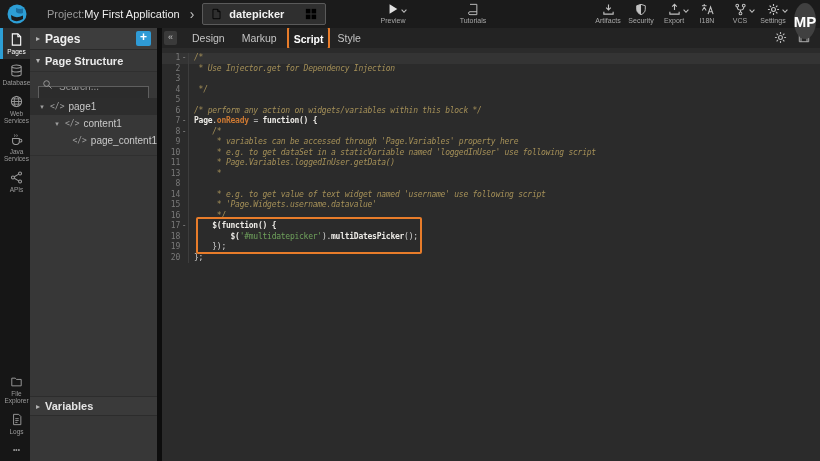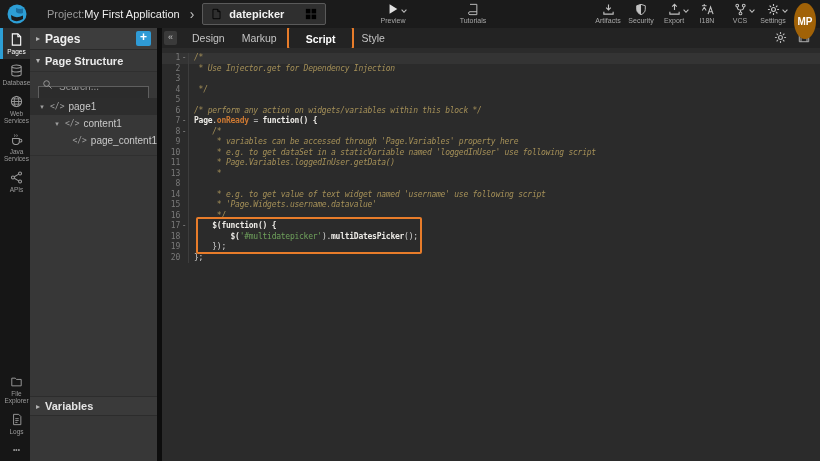--- a/index.html
+++ b/index.html
@@ -21,21 +21,21 @@
   .page-tab .tab-label { color:#f2f2f2; font-size:11px; font-weight:bold; flex:1; }
   .tb-item { display:flex; flex-direction:column; align-items:center;
     justify-content:center; color:#c2c2c2; min-width:30px; cursor:default; }
   .tb-item .tb-label { font-size:7px; color:#a8a8a8; margin-top:1px; white-space:nowrap; }
   .tb-icwrap { position:relative; height:14px; display:flex; align-items:center; }
   .tb-chevron { position:absolute; right:-9px; top:5px; }
   .tb-preview { position:absolute; left:378px; top:2px; }
   .tb-tutorials { position:absolute; left:458px; top:2px; }
   .tb-right { position:absolute; right:32px; top:2px; display:flex; gap:3px; }
   .avatar { position:absolute; right:4px; top:3px; width:22px; height:36px;
-    border-radius:50%; background:#a16207; color:#fff; font-size:10px; font-weight:bold;
+    border-radius:50%; background:#404040; color:#fff; font-size:15px; font-weight:bold;
     display:flex; align-items:center; justify-content:center; }
 
   
   .rail { position:absolute; left:0; top:28px; width:30px; height:433px;
     background:#161616; display:flex; flex-direction:column; }
   .rail-item { display:flex; flex-direction:column; align-items:center;
     padding:5px 0 4px 0; color:#9b9b9b; border-left:3px solid transparent; }
   .rail-item .rail-label { font-size:6.5px; line-height:7px; text-align:center;
     width:28px; margin-top:2px; }
   .rail-item.active { background:#2e2e2e; border-left:3px solid #2d9fd6; color:#ffffff; }
@@ -82,21 +82,21 @@
     background:#2b2b2b; }
   .tabbar { position:absolute; left:0; top:0; width:658px; height:20px;
     background:#232323; display:flex; align-items:center; }
   .collapse-btn { width:13px; height:14px; background:#3a3a3a; color:#c0c0c0;
     border-radius:2px; font-size:9px; line-height:13px; text-align:center;
     margin:0 8px 0 2px; }
   .ed-tab { color:#c4c4c4; font-size:10.5px; padding:2px 7px; margin-right:3px; }
   .ed-tab.active { color:#ffffff; font-weight:bold; }
   .tab-annotation { border:2px solid #e87c2a; border-radius:3px; padding:1px 5px;
     display:inline-block; }
-  .tab-annotation .ed-tab { padding:0; margin:12px; }
+  .tab-annotation .ed-tab { padding:0; margin:0; }
   .tabbar-right { position:absolute; right:10px; top:3px; display:flex; gap:11px;
     color:#b5b5b5; }
 
   .editor { position:absolute; left:0; top:20px; width:658px; height:413px;
     background:#2b2b2b; padding-top:5px;
     font-family:"DejaVu Sans Mono",monospace; font-size:8px; letter-spacing:-0.25px; }
   .cl { display:flex; height:10.5px; line-height:10.5px; }
   .cl.cur { background:#343434; }
   .ln { width:18px; text-align:right; color:#7a7a7a; flex:0 0 auto; }
   .fold { width:9px; text-align:center; color:#8a8a8a; flex:0 0 auto;

